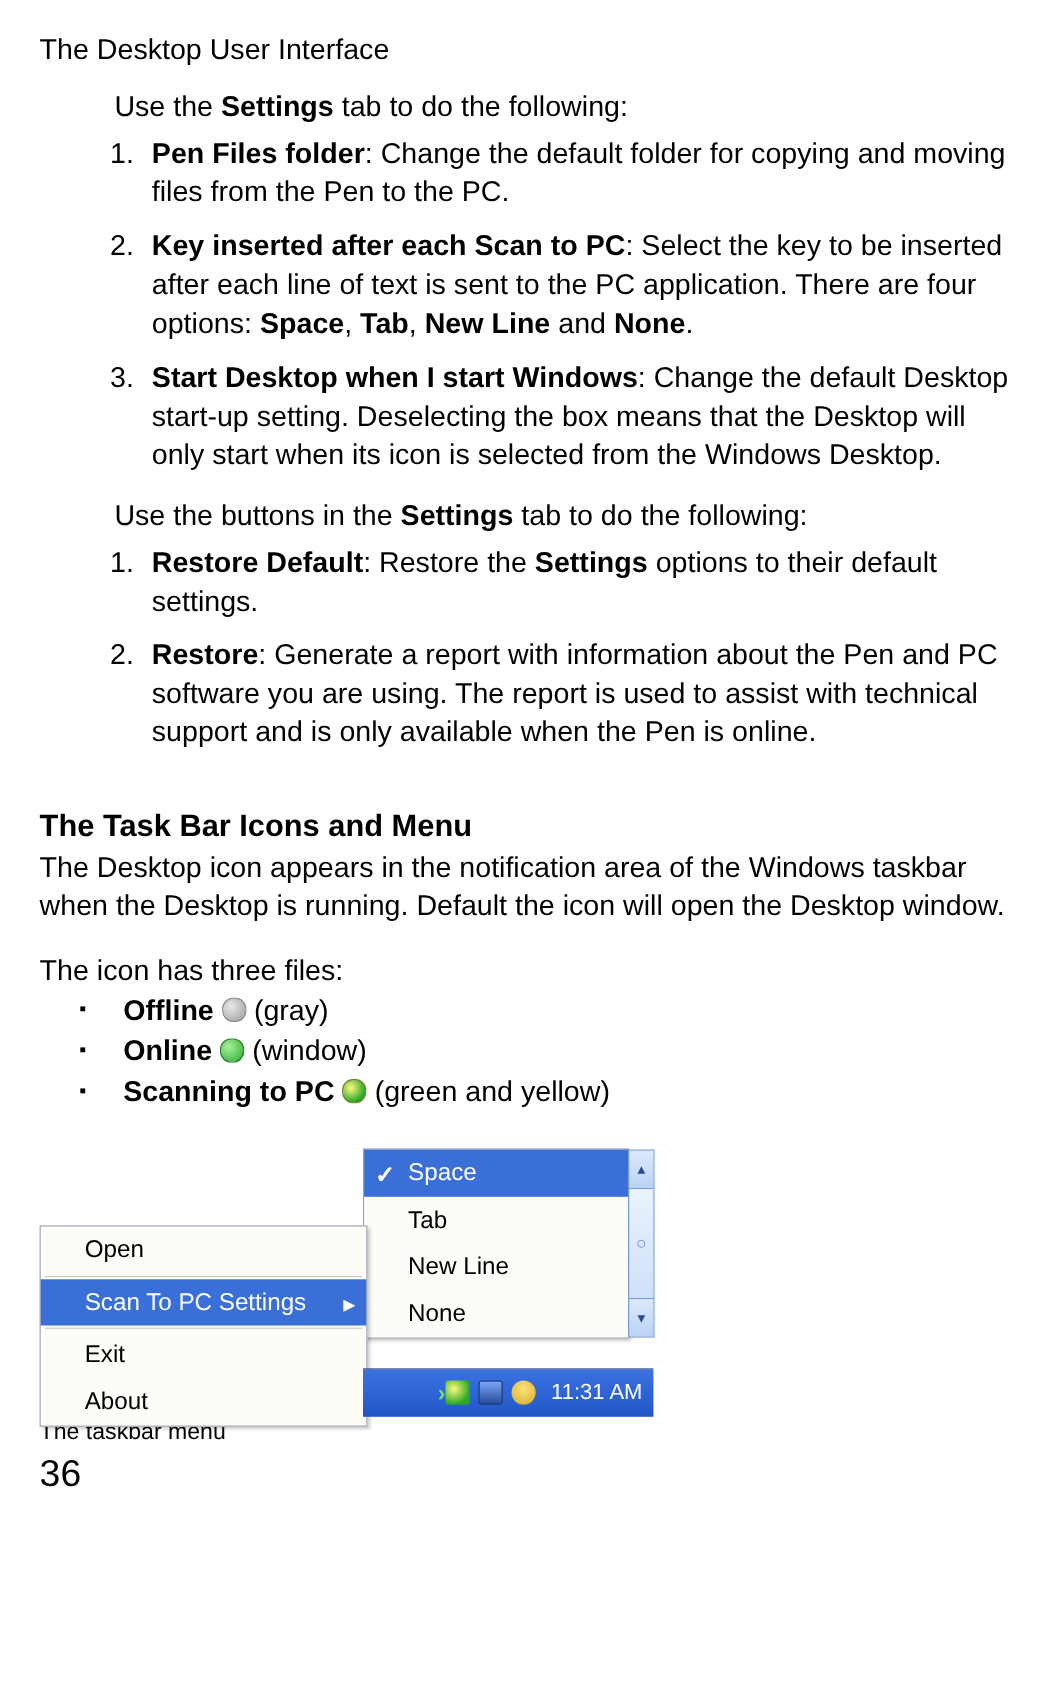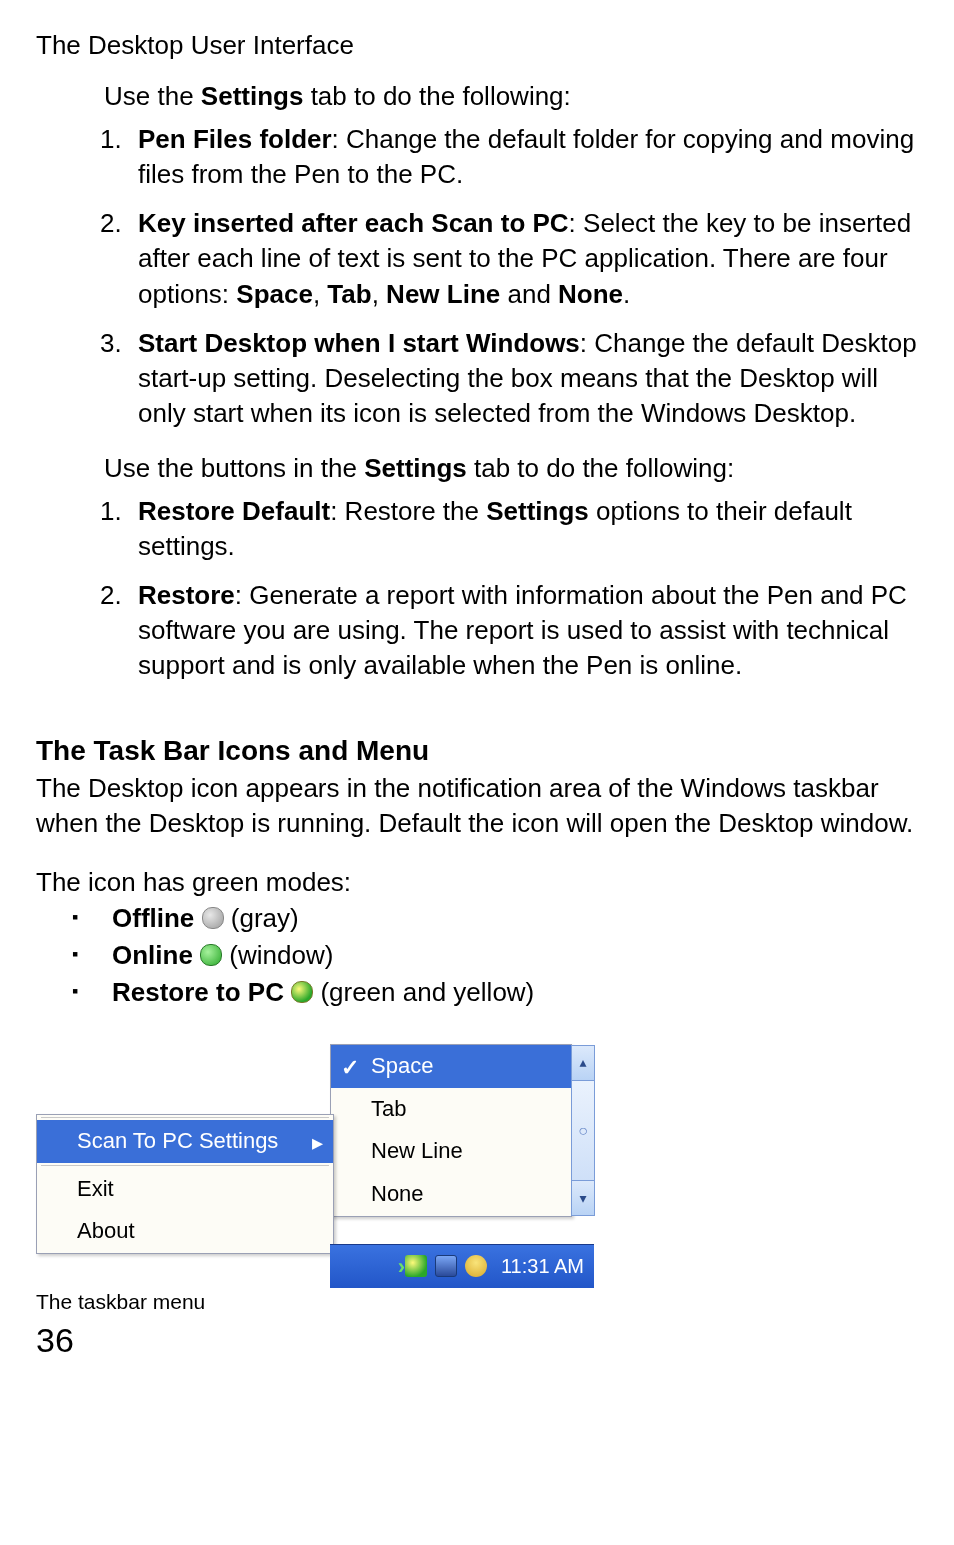--- a/index.html
+++ b/index.html
@@ -266,40 +266,40 @@
     <div class="ol-num">2.</div>
     <div class="ol-body">
       <span class="bold">Restore</span><span>: Generate a report with information about the Pen and PC software you are using. The report is used to assist with technical support and is only available when the Pen is online.</span>
     </div>
   </div>
 </div>
 
 <div class="section-heading">The Task Bar Icons and Menu</div>
 <div>The Desktop icon appears in the notification area of the Windows taskbar when the Desktop is running. Default the icon will open the Desktop window.</div>
 
-<div style="margin-top:24px">The icon has green modes:</div>
+<div style="margin-top:24px">The icon has three files:</div>
 <div class="ul">
   <div class="ul-item">
     <div class="ul-bullet">▪</div>
     <div class="ul-body">
       <span class="bold">Offline</span>
       <span class="pen-icon pen-gray"></span><span> (gray)</span>
     </div>
   </div>
   <div class="ul-item">
     <div class="ul-bullet">▪</div>
     <div class="ul-body">
       <span class="bold">Online</span>
       <span class="pen-icon pen-green"></span><span> (window)</span>
     </div>
   </div>
   <div class="ul-item">
     <div class="ul-bullet">▪</div>
     <div class="ul-body">
-      <span class="bold">Restore to PC</span>
+      <span class="bold">Scanning to PC</span>
       <span class="pen-icon pen-greenyellow"></span><span> (green and yellow)</span>
     </div>
   </div>
 </div>
 
 <div class="shot">
   <div class="shot-spacer"></div>
 
   <div class="menu menu-sub">
     <div class="menu-item highlight">
@@ -316,20 +316,23 @@
       <span>None</span>
     </div>
     <div class="scroll-col" style="height:100%;">
       <div class="scroll-btn">▴</div>
       <div class="scroll-mid">○</div>
       <div class="scroll-btn">▾</div>
     </div>
   </div>
 
   <div class="menu menu-main">
+    <div class="menu-item">
+      <span>Open</span>
+    </div>
     <div class="menu-sep"></div>
     <div class="menu-item highlight">
       <span>Scan To PC Settings</span>
       <span class="menu-arrow">▸</span>
     </div>
     <div class="menu-sep"></div>
     <div class="menu-item">
       <span>Exit</span>
     </div>
     <div class="menu-item">

